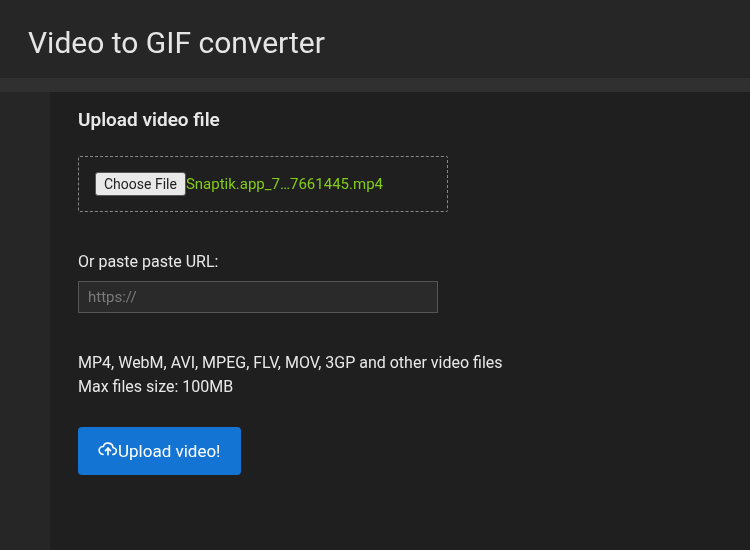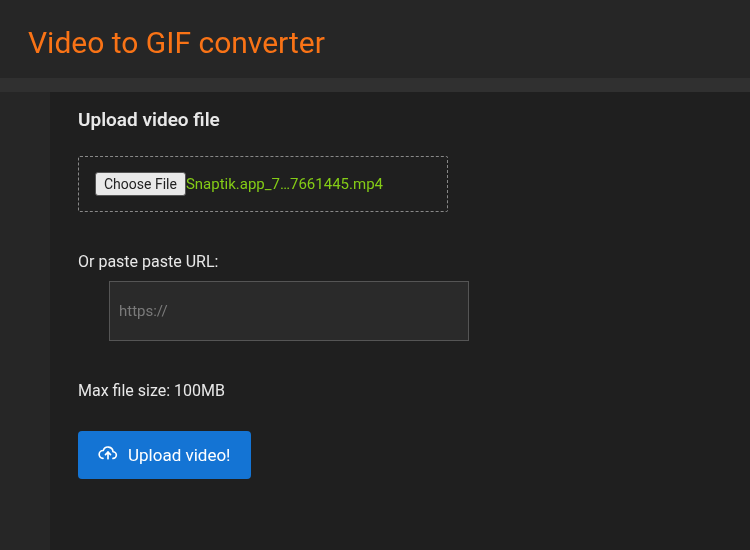--- a/index.html
+++ b/index.html
@@ -11,21 +11,21 @@
       background: #262626;
       font-family: -apple-system, BlinkMacSystemFont, "Segoe UI", Roboto, Arial, sans-serif;
       color: #e8e8e8;
       width: 750px;
       height: 550px;
       overflow: hidden;
     }
     .page-title {
       font-size: 30px;
       font-weight: 400;
-      color: #f97316;
+      color: #e5e5e5;
       padding: 25px 28px 18px 28px;
     }
     .header-band {
       background: #303030;
       height: 14px;
     }
     .panel {
       margin-left: 50px;
       margin-right: 0;
       background: #1f1f1f;
@@ -65,24 +65,23 @@
     .file-name {
       font-size: 15px;
       color: #84cc16;
     }
     .url-input {
       width: 360px;
       background: #2a2a2a;
       border: 1px solid #555;
       color: #e8e8e8;
       font-size: 15px;
-      padding: 20px 9px;
+      padding: 6px 9px;
       font-family: inherit;
       margin-bottom: 38px;
-      margin-left: 31px;
     }
     .url-input::placeholder {
       color: #7a7a7a;
     }
     .info-text {
       font-size: 16px;
       color: #e8e8e8;
       line-height: 1.5;
       margin-bottom: 28px;
     }
@@ -90,21 +89,20 @@
       background: #1474d4;
       color: #fff;
       border: none;
       border-radius: 4px;
       font-size: 17px;
       padding: 12px 20px;
       cursor: pointer;
       font-family: inherit;
       display: inline-flex;
       align-items: center;
-      gap: 10px;
     }
     .upload-btn svg {
       width: 20px;
       height: 20px;
     }
   </style>
 </head>
 <body>
 
 <h1 class="page-title">Video to GIF converter</h1>
@@ -118,21 +116,22 @@
   <div class="file-drop">
     <button class="choose-btn">Choose File</button>
     <span class="file-name">Snaptik.app_7…7661445.mp4</span>
   </div>
 
   <div class="label-text">Or paste paste URL:</div>
 
   <input type="text" class="url-input" placeholder="https://" style="">
 
   <div class="info-text">
-    <div>Max file size: 100MB</div>
+    <div>MP4, WebM, AVI, MPEG, FLV, MOV, 3GP and other video files</div>
+    <div>Max files size: 100MB</div>
   </div>
 
   <button class="upload-btn">
     <span>
       <svg viewBox="0 0 24 24" fill="none" stroke="#fff" stroke-width="2" stroke-linecap="round" stroke-linejoin="round">
         <path d="M18 18.5a4 4 0 0 0 0-8 6 6 0 0 0-11.7-1.5A4.5 4.5 0 0 0 6 18.5"></path>
         <polyline points="9 14 12 11 15 14"></polyline>
         <line x1="12" y1="11" x2="12" y2="19"></line>
       </svg>
     </span>

